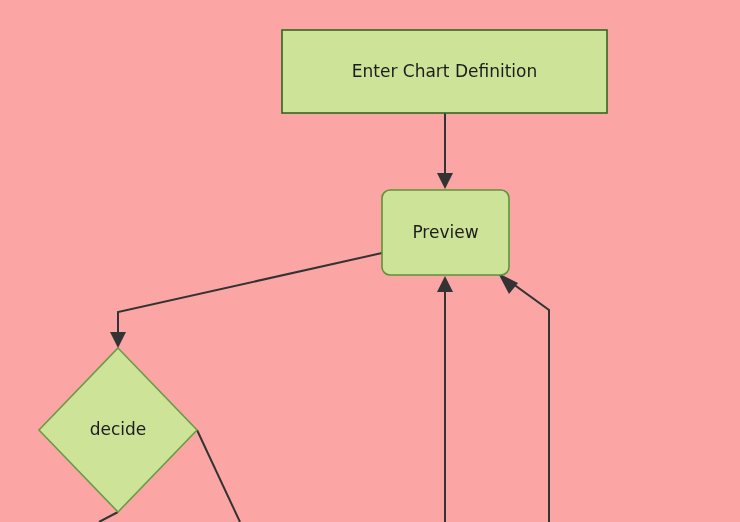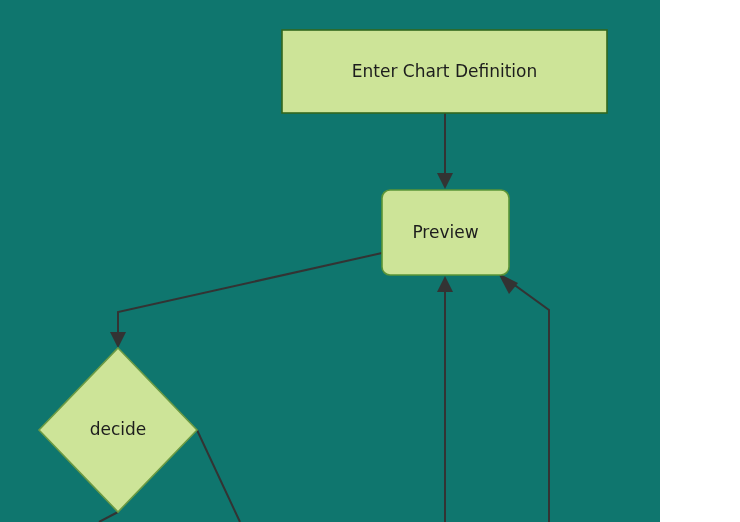--- a/index.html
+++ b/index.html
@@ -8,23 +8,23 @@
     background: #ffffff;
   }
   body {
     width: 740px;
     height: 522px;
     overflow: hidden;
     font-family: "DejaVu Sans", "Liberation Sans", sans-serif;
   }
   #flowchart-root {
     position: relative;
-    width: 660px;
+    width: 740px;
     height: 522px;
-    background: #0f766e;
+    background: #fca5a5;
   }
   #flow-svg {
     position: absolute;
     top: 0;
     left: 0;
     width: 740px;
     height: 522px;
     display: block;
   }
   .node-shape {

